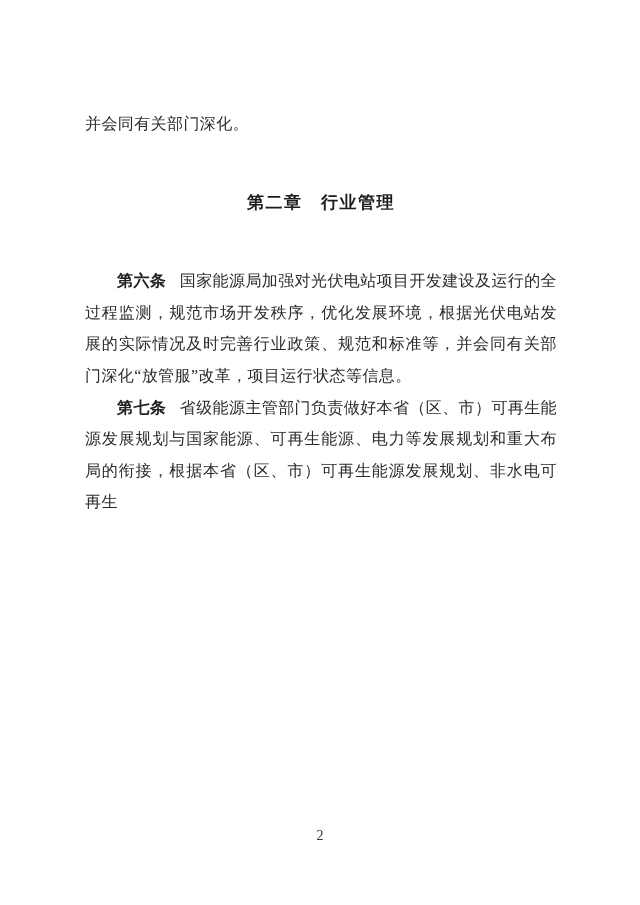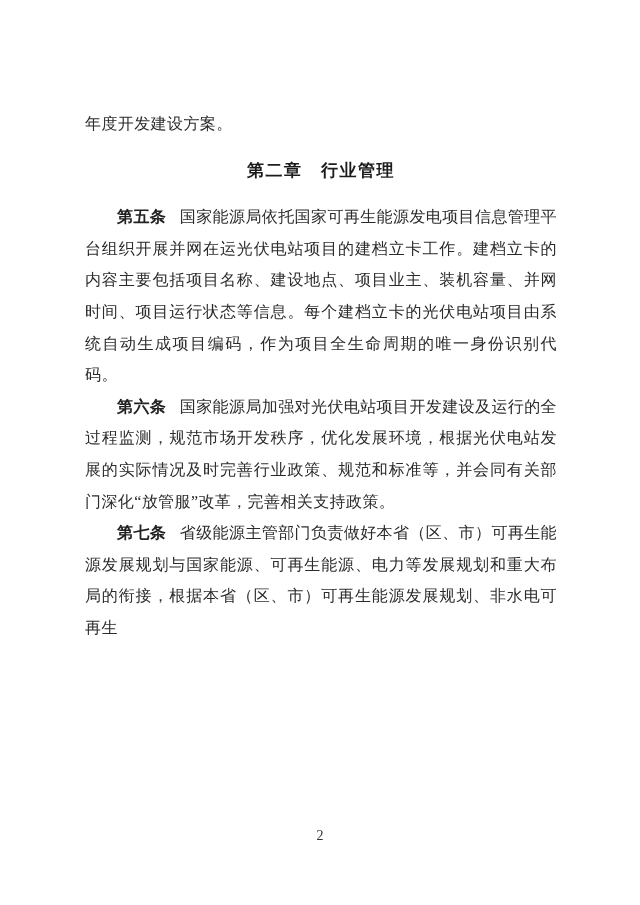--- a/index.html
+++ b/index.html
@@ -35,21 +35,21 @@
   }
   p.article {
     text-indent: 2em;
   }
   .article-label {
     font-weight: bold;
     margin-right: 0.85em;
     color: #222222;
   }
   h2.chapter {
-    margin: 15px 0;
+    margin: 47px 0;
     padding: 0;
     text-align: center;
     text-indent: 0;
     font-family: "Liberation Sans", sans-serif;
     font-weight: bold;
     font-size: 17px;
     line-height: 31.6px;
     letter-spacing: 1.5px;
     color: #1c1c1c;
   }
@@ -63,28 +63,27 @@
     font-size: 14px;
     color: #333333;
   }
 </style>
 </head>
 <body>
 
 <div class="page">
   <main class="content">
 
-    <p class="continuation">年度开发建设方案。</p>
+    <p class="continuation">并会同有关部门深化。</p>
 
     <h2 class="chapter">第二章　行业管理</h2>
 
 
-    <p class="article"><span class="article-label">第五条</span><span>国家能源局依托国家可再生能源发电项目信息管理平台组织开展并网在运光伏电站项目的建档立卡工作。建档立卡的内容主要包括项目名称、建设地点、项目业主、装机容量、并网时间、项目运行状态等信息。每个建档立卡的光伏电站项目由系统自动生成项目编码，作为项目全生命周期的唯一身份识别代码。</span></p>
 
-    <p class="article"><span class="article-label">第六条</span><span>国家能源局加强对光伏电站项目开发建设及运行的全过程监测，规范市场开发秩序，优化发展环境，根据光伏电站发展的实际情况及时完善行业政策、规范和标准等，并会同有关部门深化“放管服”改革，完善相关支持政策。</span></p>
+    <p class="article"><span class="article-label">第六条</span><span>国家能源局加强对光伏电站项目开发建设及运行的全过程监测，规范市场开发秩序，优化发展环境，根据光伏电站发展的实际情况及时完善行业政策、规范和标准等，并会同有关部门深化“放管服”改革，项目运行状态等信息。</span></p>
 
 
     <p class="article"><span class="article-label">第七条</span><span>省级能源主管部门负责做好本省（区、市）可再生能源发展规划与国家能源、可再生能源、电力等发展规划和重大布局的衔接，根据本省（区、市）可再生能源发展规划、非水电可再生</span></p>
 
   </main>
 
   <div class="page-number">2</div>
 </div>
 
 </body></html>

